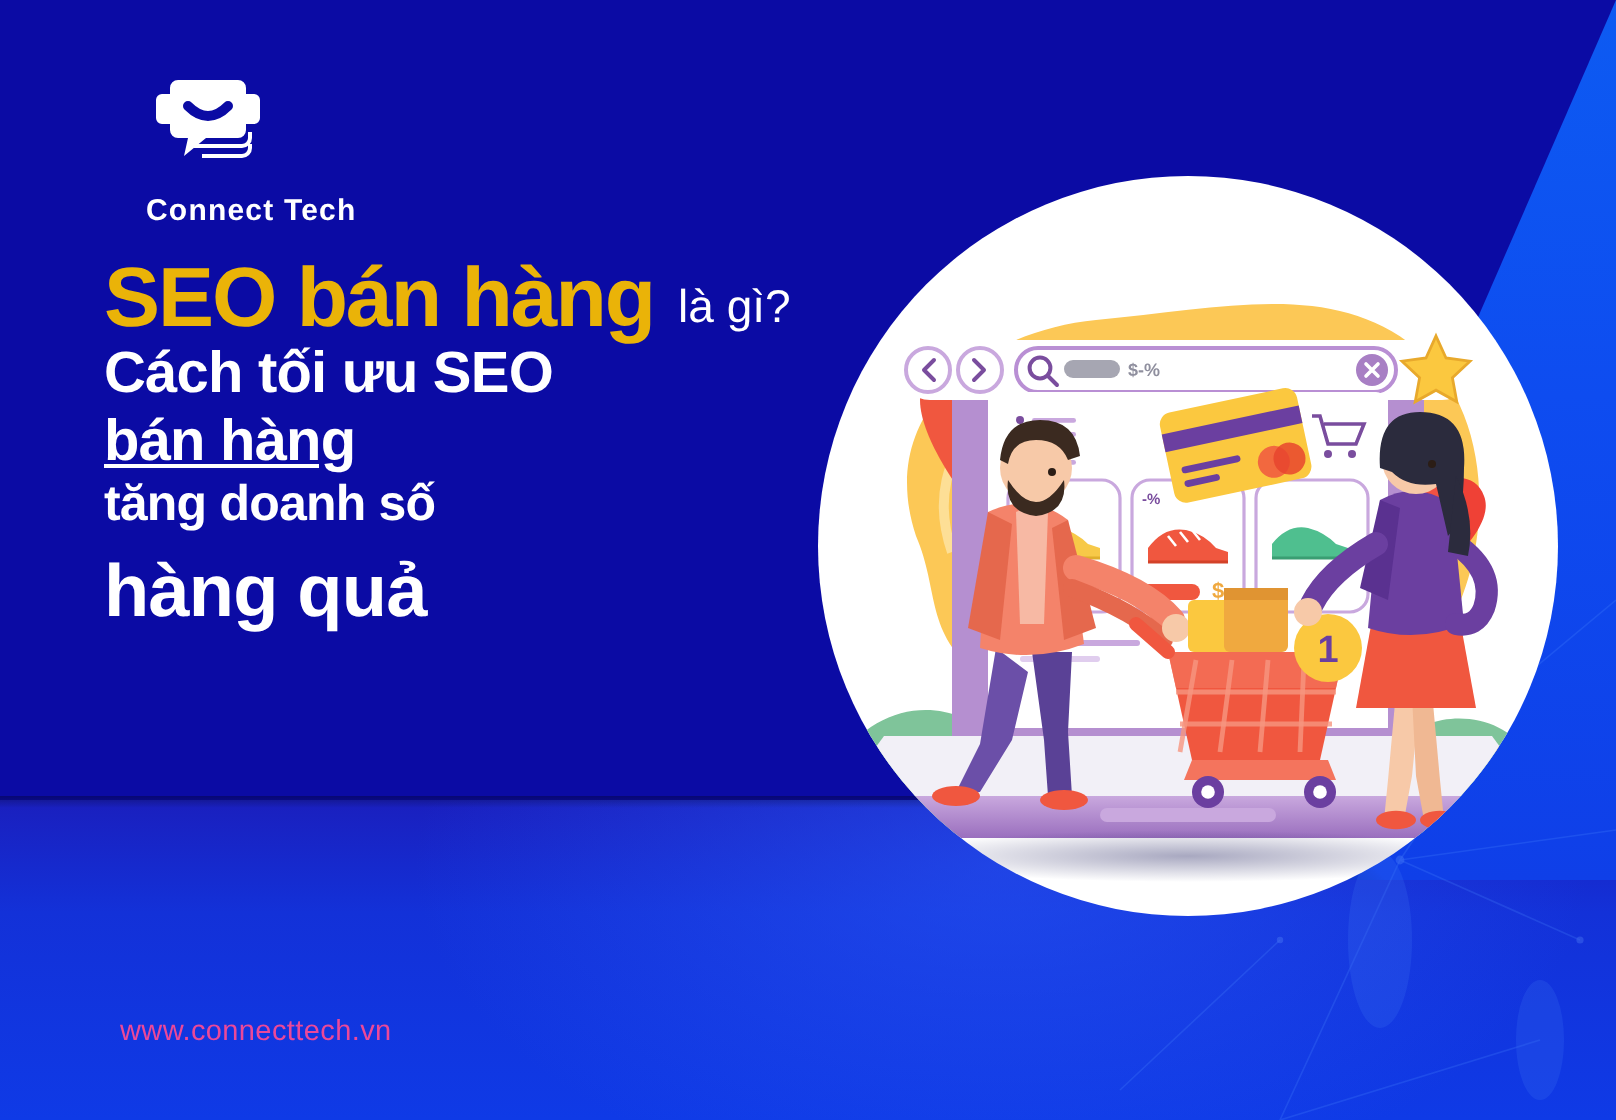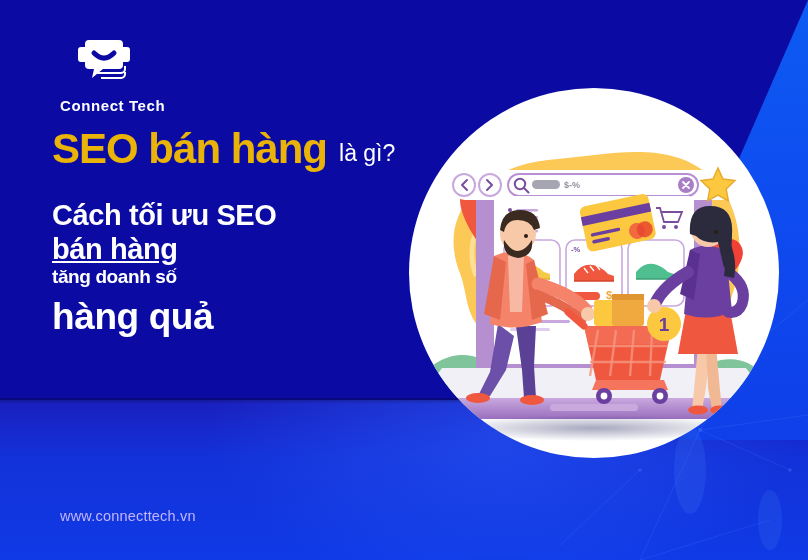--- a/index.html
+++ b/index.html
@@ -43,48 +43,48 @@
     background:linear-gradient(225deg, rgba(0,0,0,0) 72%, rgba(0,0,0,.28) 78%, rgba(0,0,0,0) 84%);
   }
   
   .bg-net { position:absolute; inset:0; opacity:.45; }
 
   
   .logo { position:absolute; left:60px; top:38px; width:190px; }
   .logo-mark { width:58px; height:52px; display:block; margin-left:15px; }
   .logo-text {
     color:#ffffff; font-size:15px; font-weight:bold;
-    letter-spacing:.6px; margin-top:7px; white-space:nowrap;
+    letter-spacing:.6px; margin-top:7px; white-space:nowrap;margin-left:13px;
   }
 
   
   .headline { position:absolute; left:52px; top:128px; width:430px; }
   .h-row1 { display:flex; align-items:flex-end; gap:12px; }
   .h-main {
     color:#eab308; font-size:42px; font-weight:bold;
     letter-spacing:-1px; line-height:1; white-space:nowrap;
   }
   .h-sub-q {
     color:#ffffff; font-size:23px; font-weight:normal;
     line-height:1; padding-bottom:5px; white-space:nowrap;
   }
-  .subhead { margin-top:28px; }
+  .subhead { margin-top:0; }
   .sh-line {
     color:#ffffff; font-weight:bold; letter-spacing:-.4px;
     white-space:nowrap; line-height:1.18;
   }
   .sh-1 { font-size:29px; }
   .sh-2 { font-size:29px;text-decoration:underline; }
-  .sh-3 { font-size:19px; }
+  .sh-3 { font-size:25px; }
   .sh-4 { font-size:37px; margin-top:6px; }
 
   
   .site-url {
     position:absolute; left:60px; top:508px;
-    color:#c4b5fd; font-size:14.5px; letter-spacing:.2px;
+    color:#ec4899; font-size:14.5px; letter-spacing:.2px;
   }
 
   
   .illus { position:absolute; left:398px; top:88px; width:392px; height:370px; }
   .illus svg { display:block; width:392px; height:370px; overflow:visible; }
 </style>
 </head>
 <body>
 
 <div id="banner">

